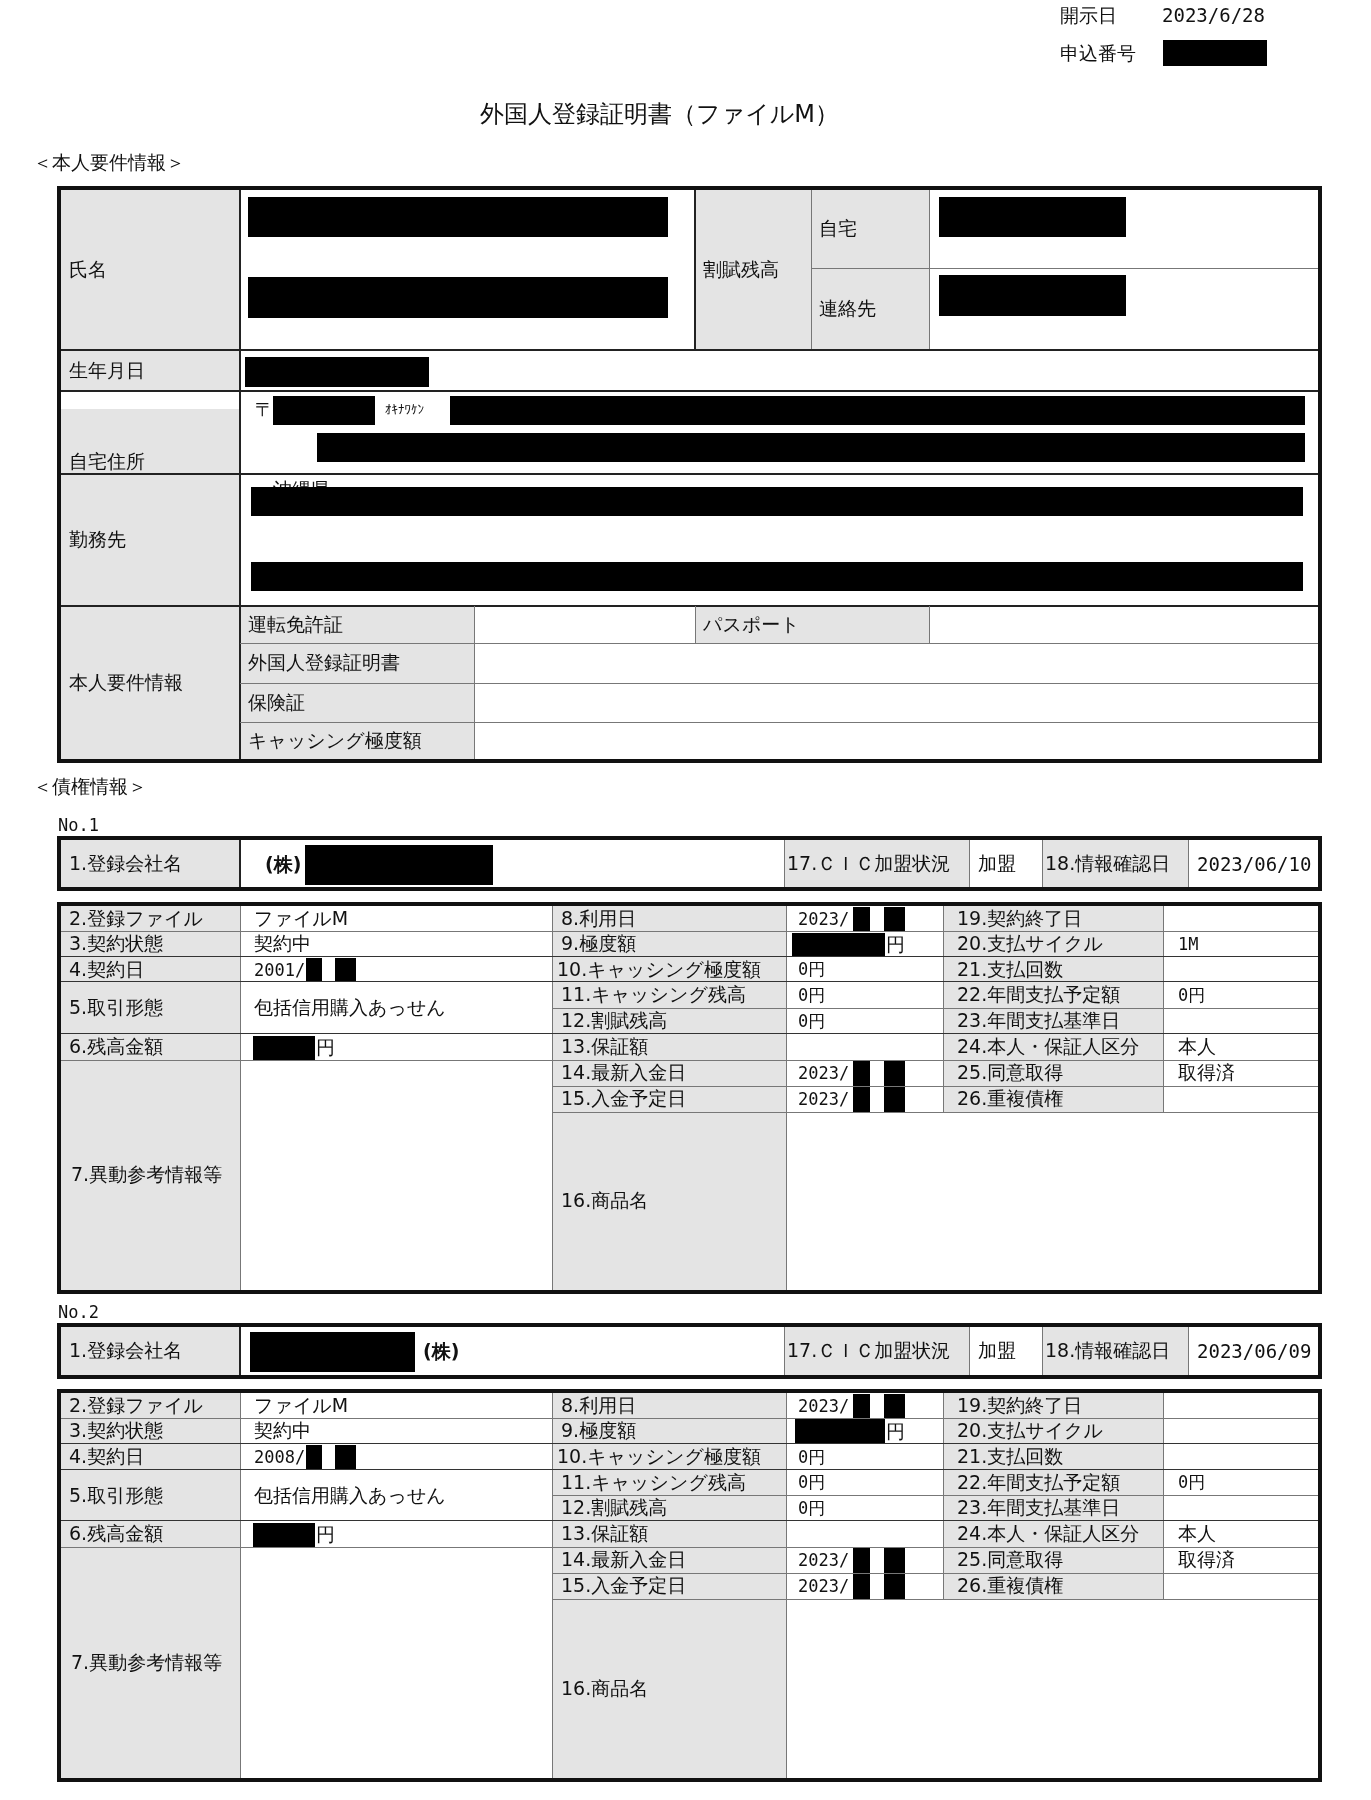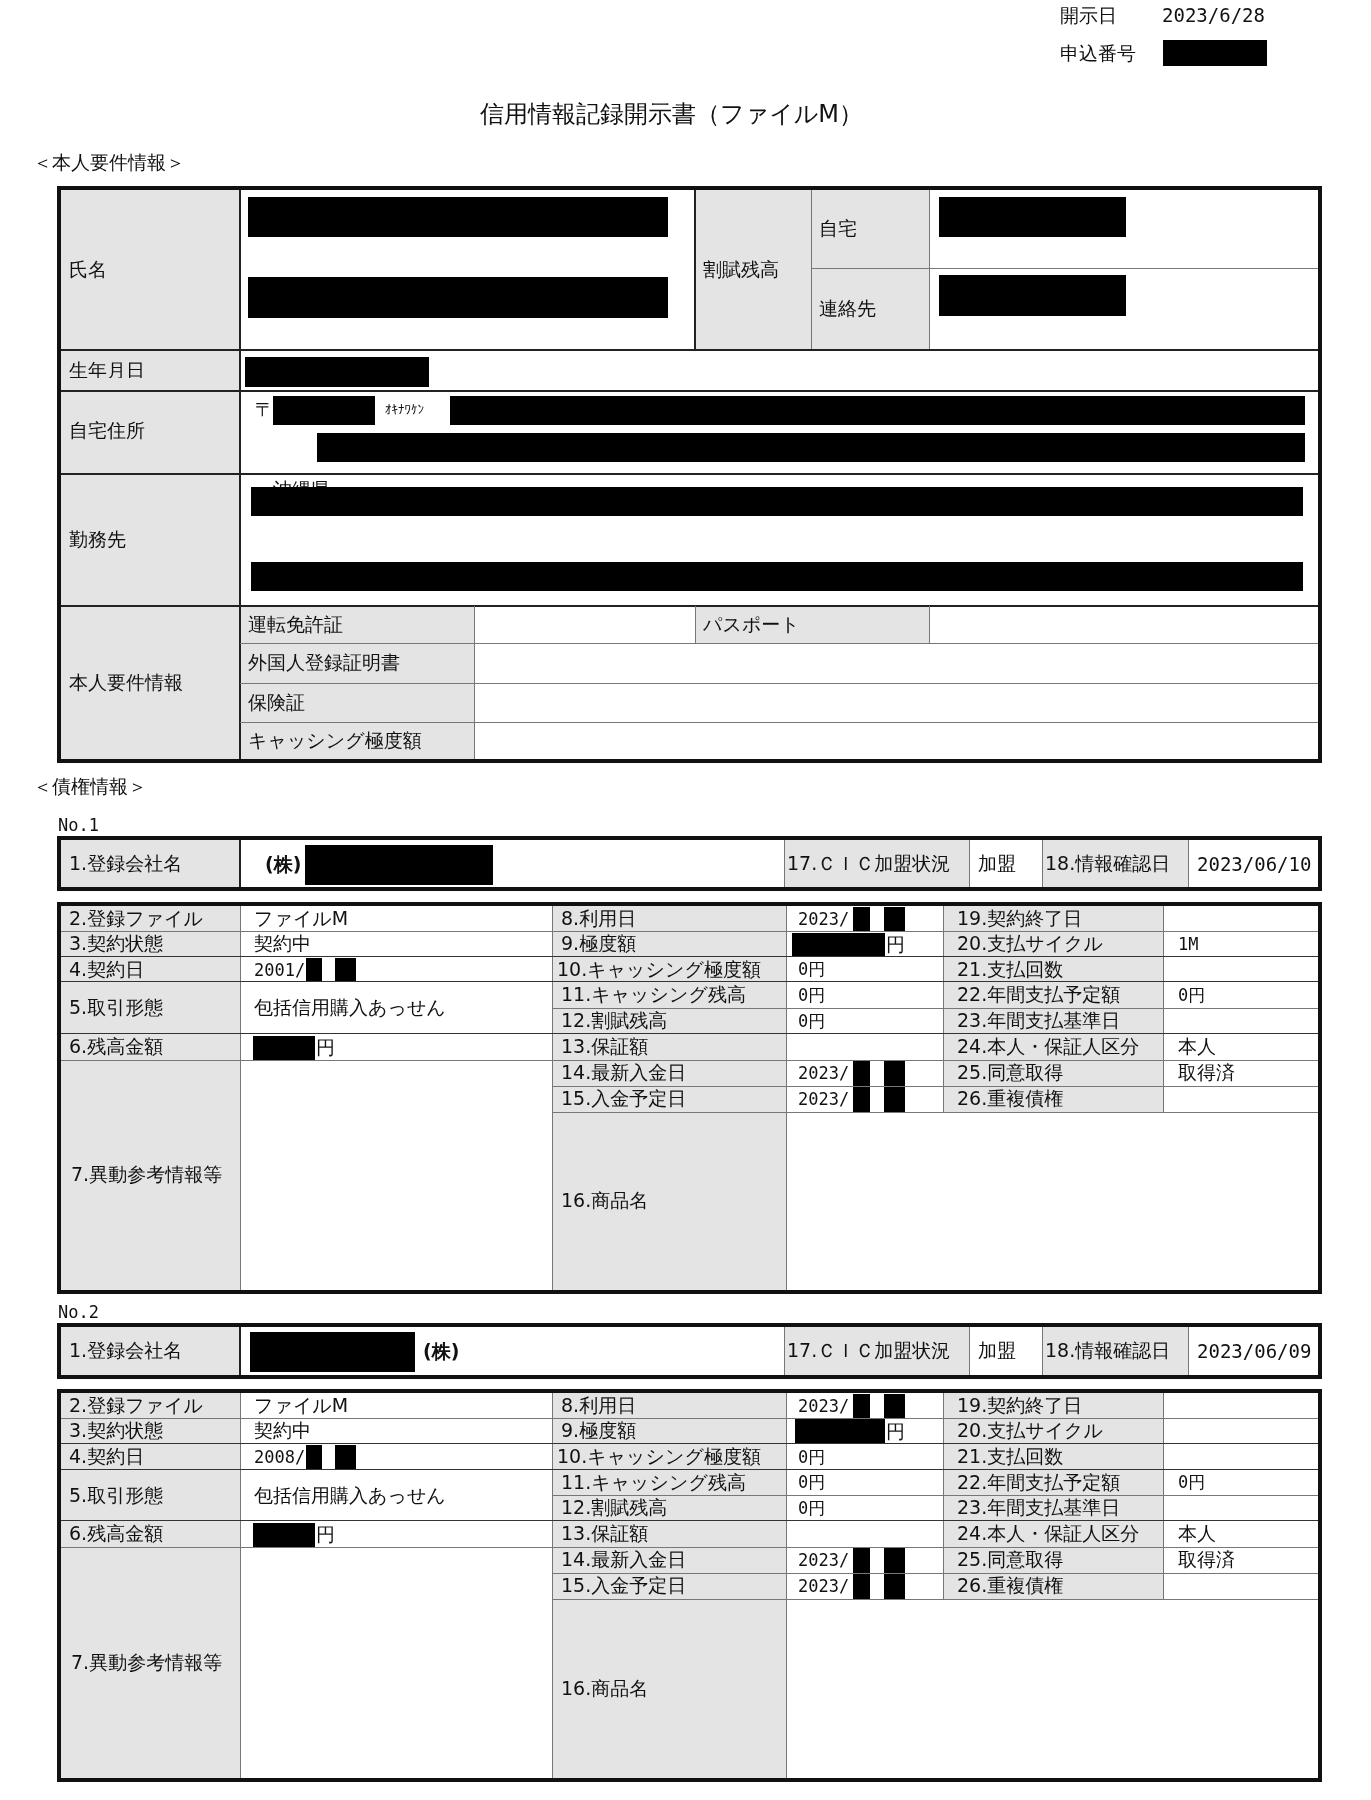--- a/index.html
+++ b/index.html
@@ -17,32 +17,32 @@
   .vd{position:absolute;width:2px;background:#222;}
 </style>
 </head>
 <body>
 
 <div class="abs txt" style="left:1060px;top:6px;">開示日</div>
 <div class="abs txt mono" style="left:1162px;top:6px;">2023/6/28</div>
 <div class="abs txt" style="left:1060px;top:44px;">申込番号</div>
 <div class="redact" style="left:1163px;top:40px;width:104px;height:26px;"></div>
 
-<div class="abs" style="left:480px;top:98px;font-size:24px;">信用情報記録開示書（ファイルM）</div>
+<div class="abs" style="left:480px;top:98px;font-size:24px;">外国人登録証明書（ファイルM）</div>
 <div class="abs txt" style="left:33px;top:153px;">＜本人要件情報＞</div>
 
 <div>
   <div class="box" style="left:57px;top:186px;width:1265px;height:577px;"></div>
 
   <div class="cell lbl" style="left:61px;top:190px;width:180px;height:160px;">氏名</div>
   <div class="cell lbl" style="left:695px;top:190px;width:116px;height:160px;">割賦残高</div>
   <div class="cell lbl" style="left:811px;top:190px;width:118px;height:78px;">自宅</div>
   <div class="cell lbl" style="left:811px;top:268px;width:118px;height:82px;">連絡先</div>
   <div class="cell lbl" style="left:61px;top:350px;width:179px;height:41px;">生年月日</div>
-  <div class="cell lbl" style="left:61px;top:378px;width:179px;height:105px;">自宅住所</div>
+  <div class="cell lbl" style="left:61px;top:409px;width:179px;height:105px;">自宅住所</div>
   <div class="cell lbl" style="left:61px;top:474px;width:179px;height:132px;">勤務先</div>
   <div class="cell lbl" style="left:61px;top:606px;width:179px;height:153px;">本人要件情報</div>
   <div class="cell lbl" style="left:240px;top:606px;width:234px;height:37px;">運転免許証</div>
   <div class="cell lbl" style="left:695px;top:606px;width:234px;height:37px;">パスポート</div>
   <div class="cell lbl" style="left:240px;top:643px;width:234px;height:40px;">外国人登録証明書</div>
   <div class="cell lbl" style="left:240px;top:683px;width:234px;height:39px;">保険証</div>
   <div class="cell lbl" style="left:240px;top:722px;width:234px;height:37px;">キャッシング極度額</div>
 
   <div class="vd" style="left:239px;top:190px;height:569px;"></div>
   <div class="vd" style="left:694px;top:190px;height:160px;"></div>

